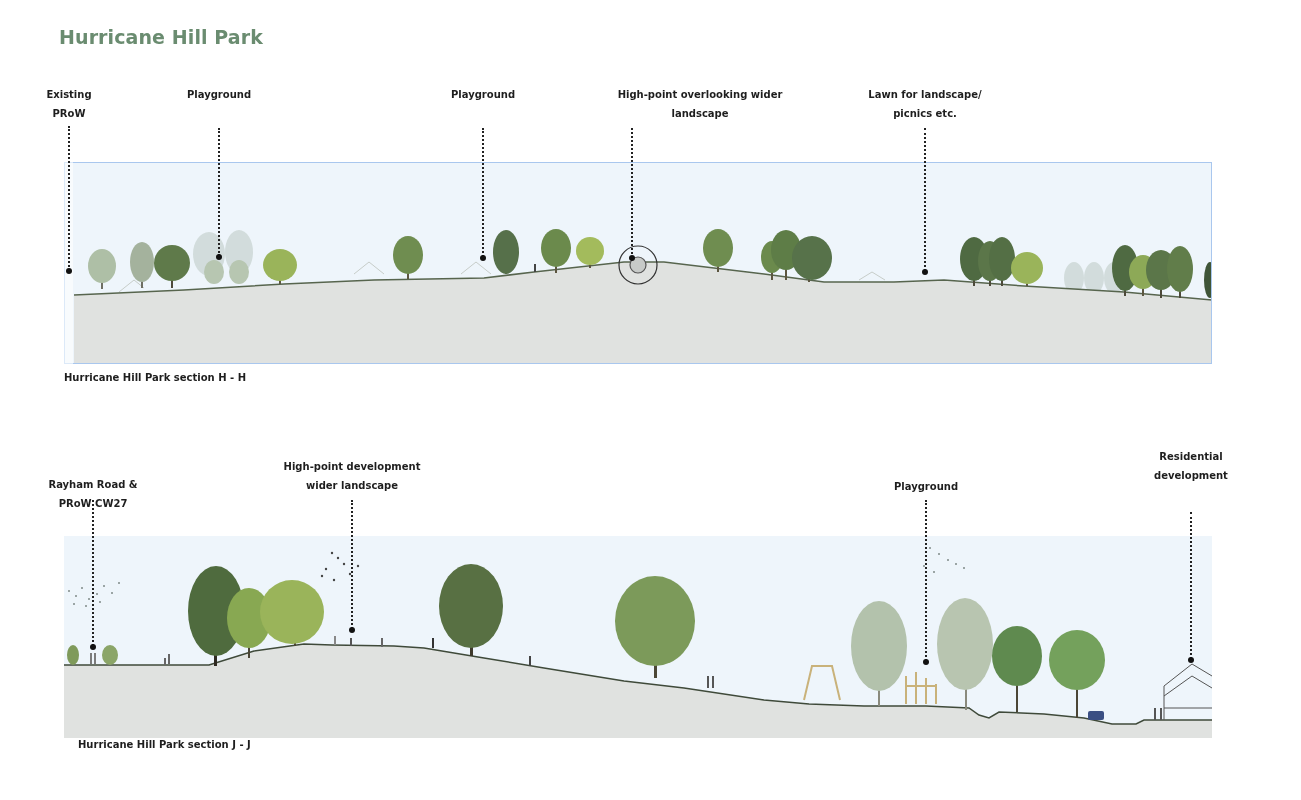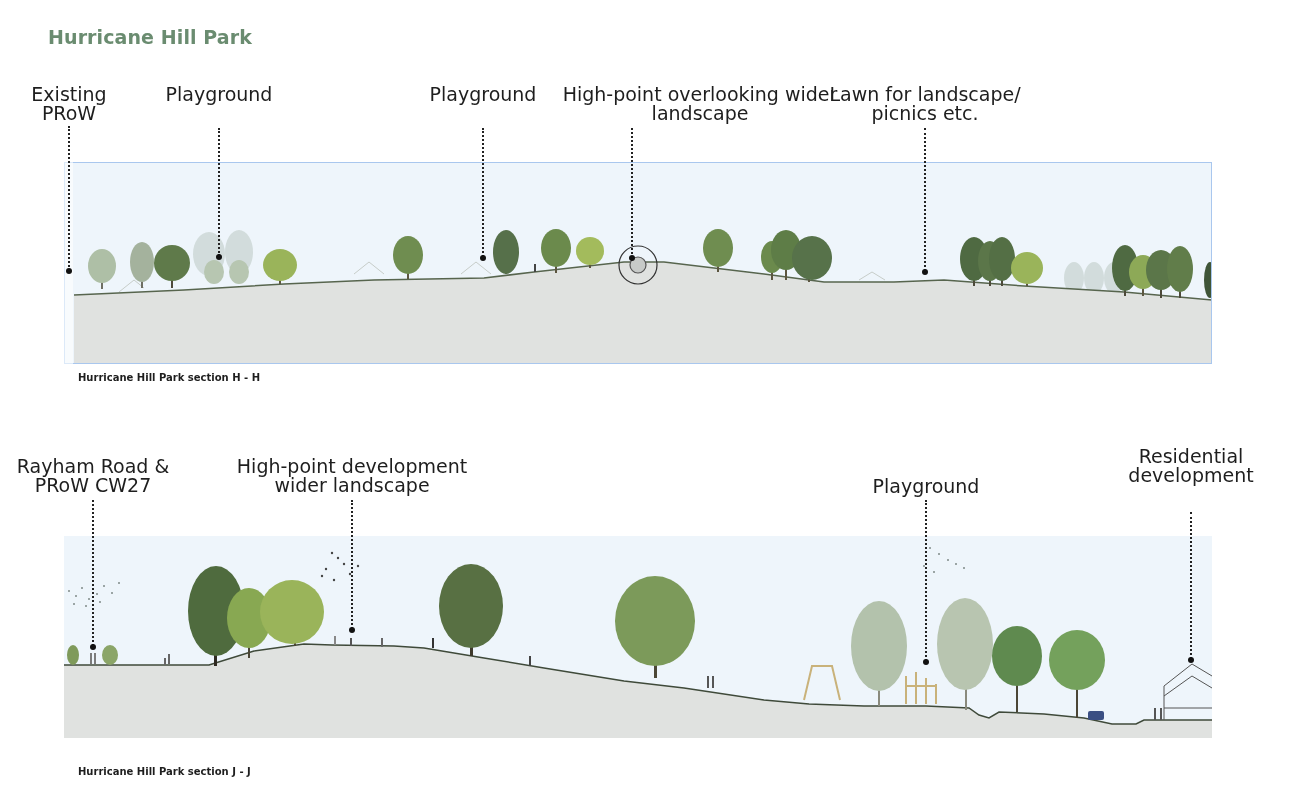--- a/index.html
+++ b/index.html
@@ -1,18 +1,18 @@
 <!DOCTYPE html>
 <html><head>
 <meta charset="utf-8">
 <style>
   html,body{margin:0;padding:0;background:#ffffff;}
   body{width:1301px;height:800px;position:relative;overflow:hidden;font-family:"DejaVu Sans","Liberation Sans",sans-serif;color:#1e1e1e;}
-  .title{position:absolute;left:48px;top:26px;font-size:19px;font-weight:bold;color:#6a8c70;letter-spacing:0.1px;}
-  .label{position:absolute;font-size:19px;line-height:19px;text-align:center;color:#1e1e1e;white-space:pre-line;transform:translateX(-50%);}
+  .title{position:absolute;left:59px;top:26px;font-size:19px;font-weight:bold;color:#6a8c70;letter-spacing:0.1px;}
+  .label{position:absolute;font-size:10px;line-height:19px;text-align:center;color:#1e1e1e;white-space:pre-line;transform:translateX(-50%);font-weight:bold;}
   .caption{position:absolute;font-size:10px;font-weight:bold;color:#1e1e1e;}
   .leader{position:absolute;width:0;border-left:2px dotted #222;}
   .dot{position:absolute;width:6px;height:6px;border-radius:50%;background:#111;transform:translate(-50%,-50%);}
   svg.section{position:absolute;}
 </style>
 </head>
 <body>
 
 <div class="title">Hurricane Hill Park</div>
 
@@ -151,21 +151,21 @@
 <div class="label" style="left:700px;top:85px">High-point overlooking wider
 landscape</div>
 <div class="leader" style="left:631px;top:128px;height:130px"></div>
 <div class="dot" style="left:632px;top:258px"></div>
 
 <div class="label" style="left:925px;top:85px">Lawn for landscape/
 picnics etc.</div>
 <div class="leader" style="left:924px;top:128px;height:143px"></div>
 <div class="dot" style="left:925px;top:272px"></div>
 
-<div class="caption" style="left:78px;top:372px">Hurricane Hill Park section H - H</div>
+<div class="caption" style="left:64px;top:372px">Hurricane Hill Park section H - H</div>
 
 <svg class="section" style="left:64px;top:536px" width="1148" height="202" viewBox="0 0 1148 202">
   <rect x="0" y="0" width="1148" height="202" fill="#eef5fb"></rect>
   <g fill="#7f8a88">
     <circle cx="5" cy="55" r="1"></circle>
       <circle cx="12" cy="60" r="1"></circle>
       <circle cx="18" cy="52" r="1"></circle>
       <circle cx="25" cy="63" r="1"></circle>
       <circle cx="33" cy="58" r="1"></circle>
       <circle cx="40" cy="50" r="1"></circle>
@@ -278,32 +278,32 @@
     <g>
         <rect x="1090" y="172" width="2" height="12" fill="#555"></rect>
         <rect x="1096" y="172" width="2" height="12" fill="#555"></rect>
       </g>
     <g fill="none" stroke="#555" stroke-width="1">
         <path d="M1100 184 L1100 150 L1128 128 L1148 140 M1100 160 L1128 140 L1148 152 M1100 172 L1148 172"></path>
       </g>
   </g>
 </svg>
 
-<div class="label" style="left:93px;top:457px">Rayham Road &amp;
+<div class="label" style="left:93px;top:475px">Rayham Road &amp;
 PRoW CW27</div>
 <div class="leader" style="left:92px;top:500px;height:146px"></div>
 <div class="dot" style="left:93px;top:647px"></div>
 
 <div class="label" style="left:352px;top:457px">High-point development
 wider landscape</div>
 <div class="leader" style="left:351px;top:500px;height:129px"></div>
 <div class="dot" style="left:352px;top:630px"></div>
 
 <div class="label" style="left:926px;top:477px">Playground</div>
 <div class="leader" style="left:925px;top:500px;height:161px"></div>
 <div class="dot" style="left:926px;top:662px"></div>
 
 <div class="label" style="left:1191px;top:447px">Residential
 development</div>
 <div class="leader" style="left:1190px;top:512px;height:147px"></div>
 <div class="dot" style="left:1191px;top:660px"></div>
 
-<div class="caption" style="left:78px;top:766px">Hurricane Hill Park section J - J</div>
+<div class="caption" style="left:78px;top:739px">Hurricane Hill Park section J - J</div>
 
 </body></html>

